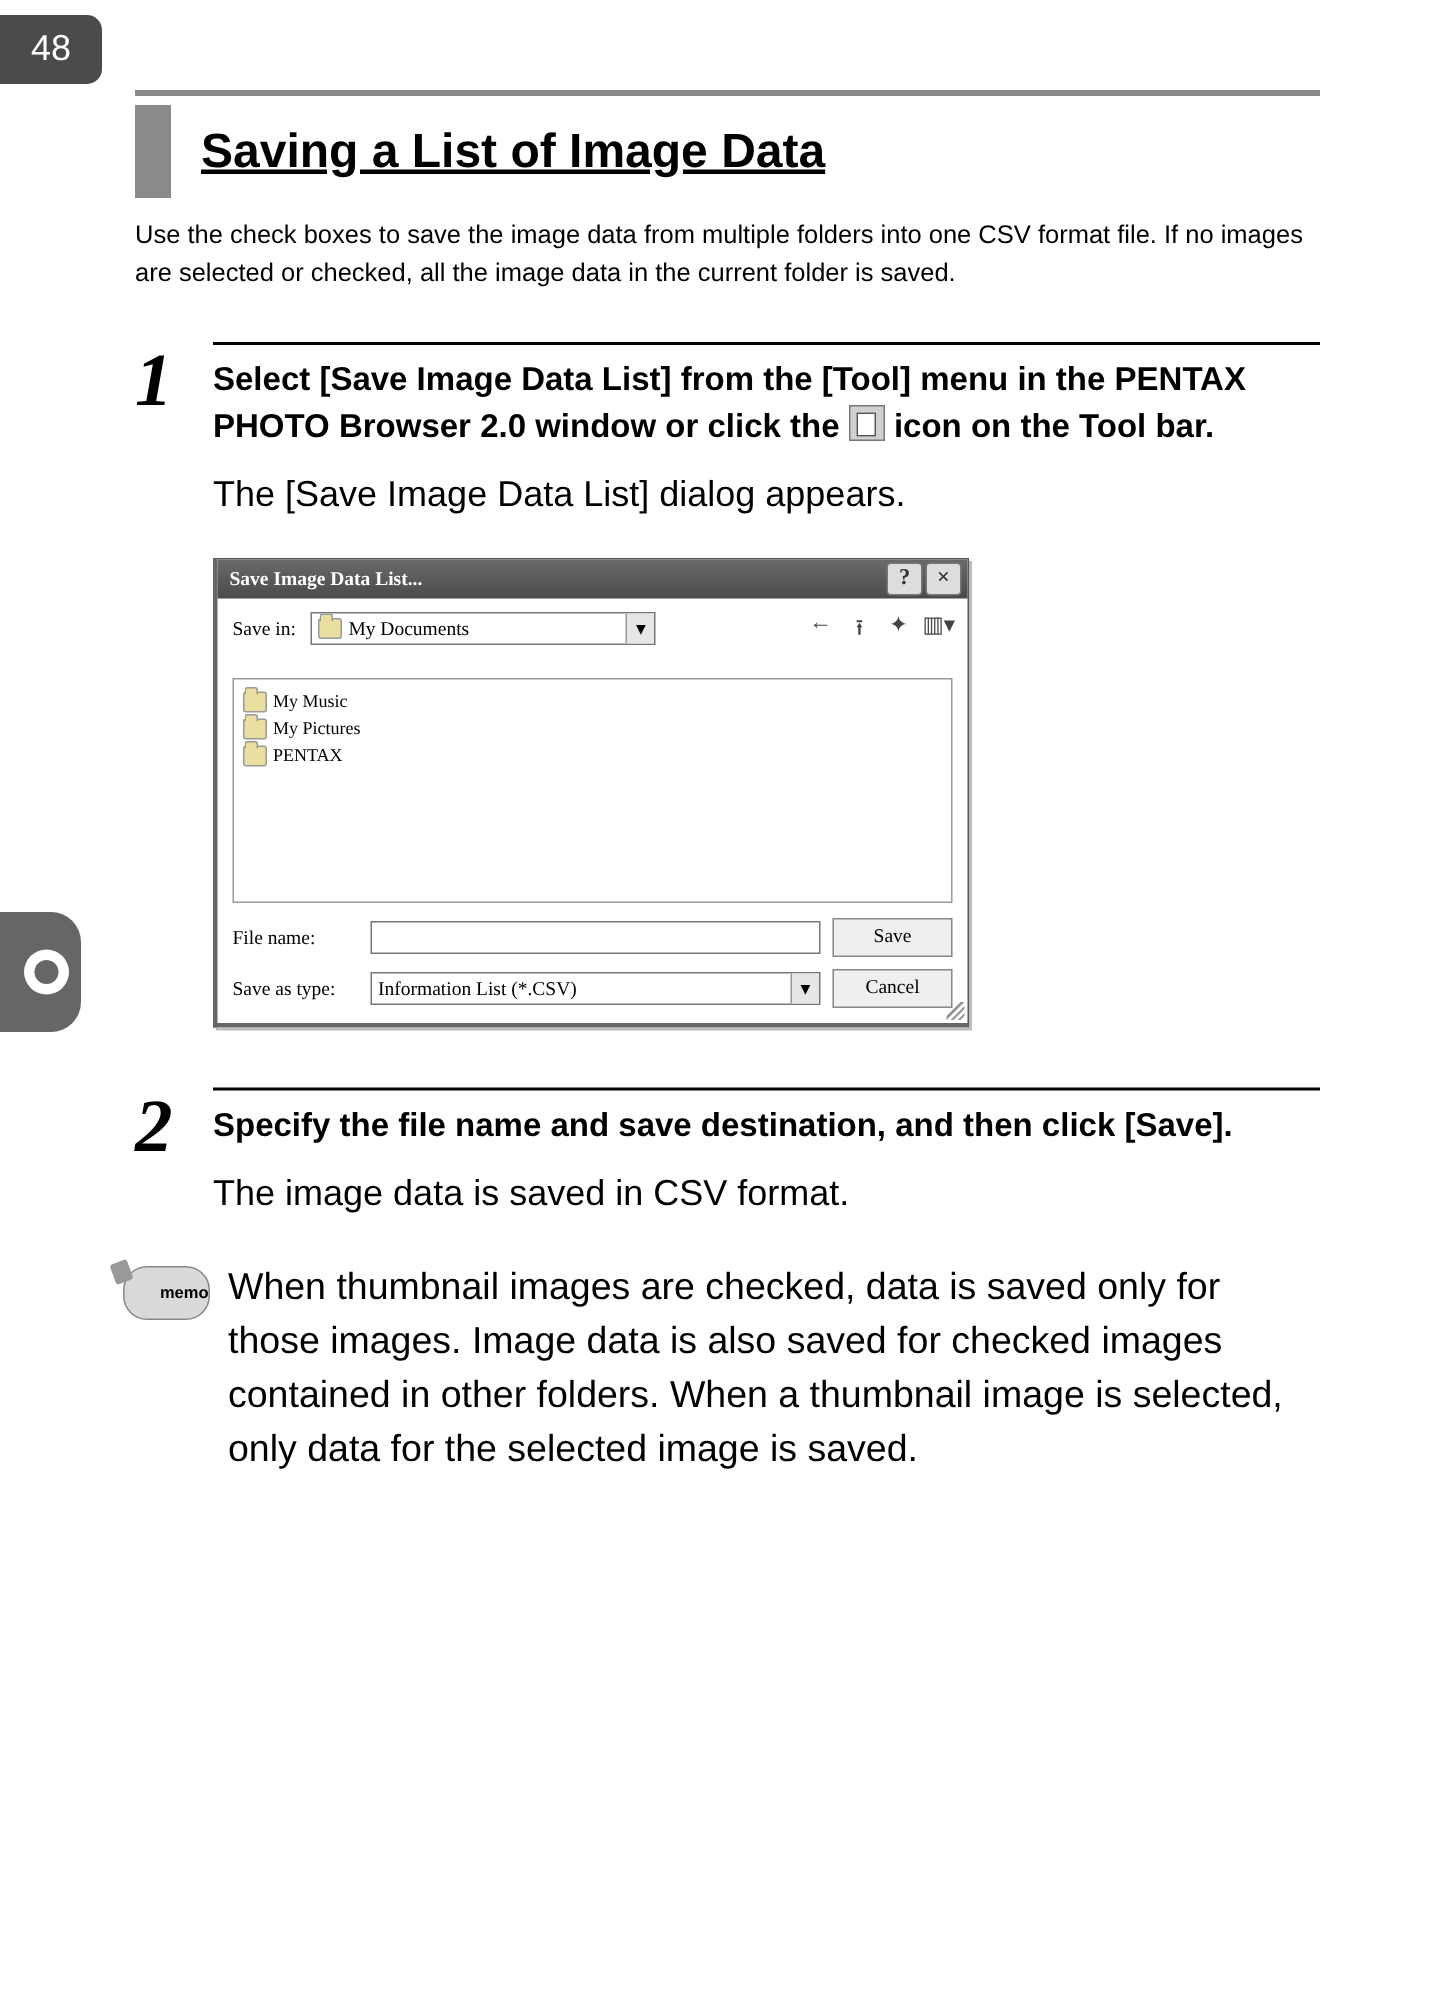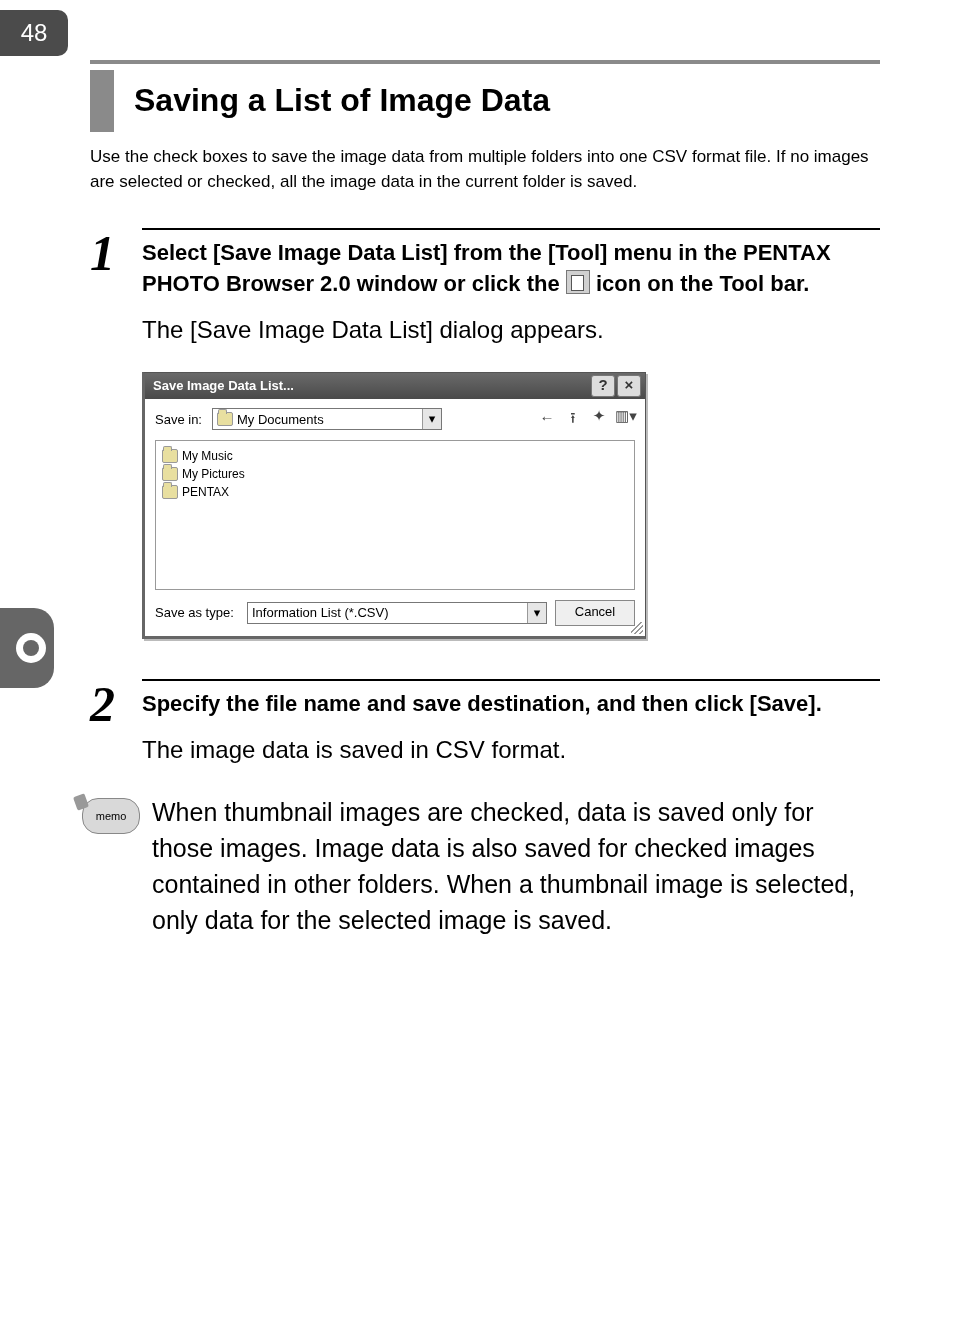--- a/index.html
+++ b/index.html
@@ -91,20 +91,21 @@
     top: 10px;
     width: 24px;
     height: 62px;
     background: #8a8a8a;
   }
   .section-head h1 {
     margin: 0;
     padding: 16px 0 0 44px;
     font-size: 32px;
     font-weight: bold;
+    text-decoration: underline;
   }
 
   .body-text {
     font-size: 17px;
     line-height: 1.45;
     margin: 0 0 34px 0;
   }
 
   
   .step {
@@ -159,21 +160,21 @@
   .dialog-wrap {
     margin-left: 52px;
     margin-top: 16px;
     margin-bottom: 40px;
   }
   .dialog {
     width: 500px;
     border: 1px solid #555;
     border-left: 3px solid #666;
     border-bottom: 3px solid #666;
-    font-family: Liberation Sans, sans-serif;
+    font-family: Liberation Serif, serif;
     font-size: 13px;
     position: relative;
     box-shadow: 2px 2px 0 #bbb;
   }
   .titlebar {
     height: 26px;
     background: linear-gradient(#6a6a6a, #4a4a4a);
     color: #fff;
     display: flex;
     align-items: center;
@@ -227,21 +228,21 @@
     margin-left: auto;
     display: flex;
     gap: 6px;
     color: #444;
     font-size: 15px;
   }
   .tool-icons span { width: 20px; text-align: center; }
 
   .file-area {
     height: 150px;
-    margin: 4px 10px 6px 10px;
+    margin: 16px 10px 6px 10px;
     border: 1px solid #999;
     background: #fff;
     padding: 6px;
     box-sizing: border-box;
   }
   .file-area .item {
     display: flex;
     align-items: center;
     gap: 4px;
     height: 18px;
@@ -305,23 +306,23 @@
   }
   .memo-icon {
     flex: 0 0 56px;
     height: 34px;
     border: 1px solid #888;
     border-radius: 16px;
     background: #d9d9d9;
     position: relative;
     display: flex;
     align-items: center;
-    justify-content: center;
+    justify-content: flex-end;
     font-size: 11px;
-    font-weight: normal;
+    font-weight: bold;
     margin-top: 4px;
   }
   .memo-icon::before {
     content: "";
     position: absolute;
     left: -8px;
     top: -4px;
     width: 12px;
     height: 14px;
     background: #999;
@@ -415,20 +416,27 @@
           <div class="item">
             <span class="folder-glyph"></span>
             <span>My Pictures</span>
           </div>
           <div class="item">
             <span class="folder-glyph"></span>
             <span>PENTAX</span>
           </div>
         </div>
 
+        <div class="bottom-row">
+          <span class="lbl">File name:</span>
+          <div class="field">
+            <span></span>
+          </div>
+          <div class="dlg-btn">Save</div>
+        </div>
 
         <div class="bottom-row">
           <span class="lbl">Save as type:</span>
           <div class="field">
             <span>Information List (*.CSV)</span>
             <div class="dd-btn">▾</div>
           </div>
           <div class="dlg-btn">Cancel</div>
         </div>
 

